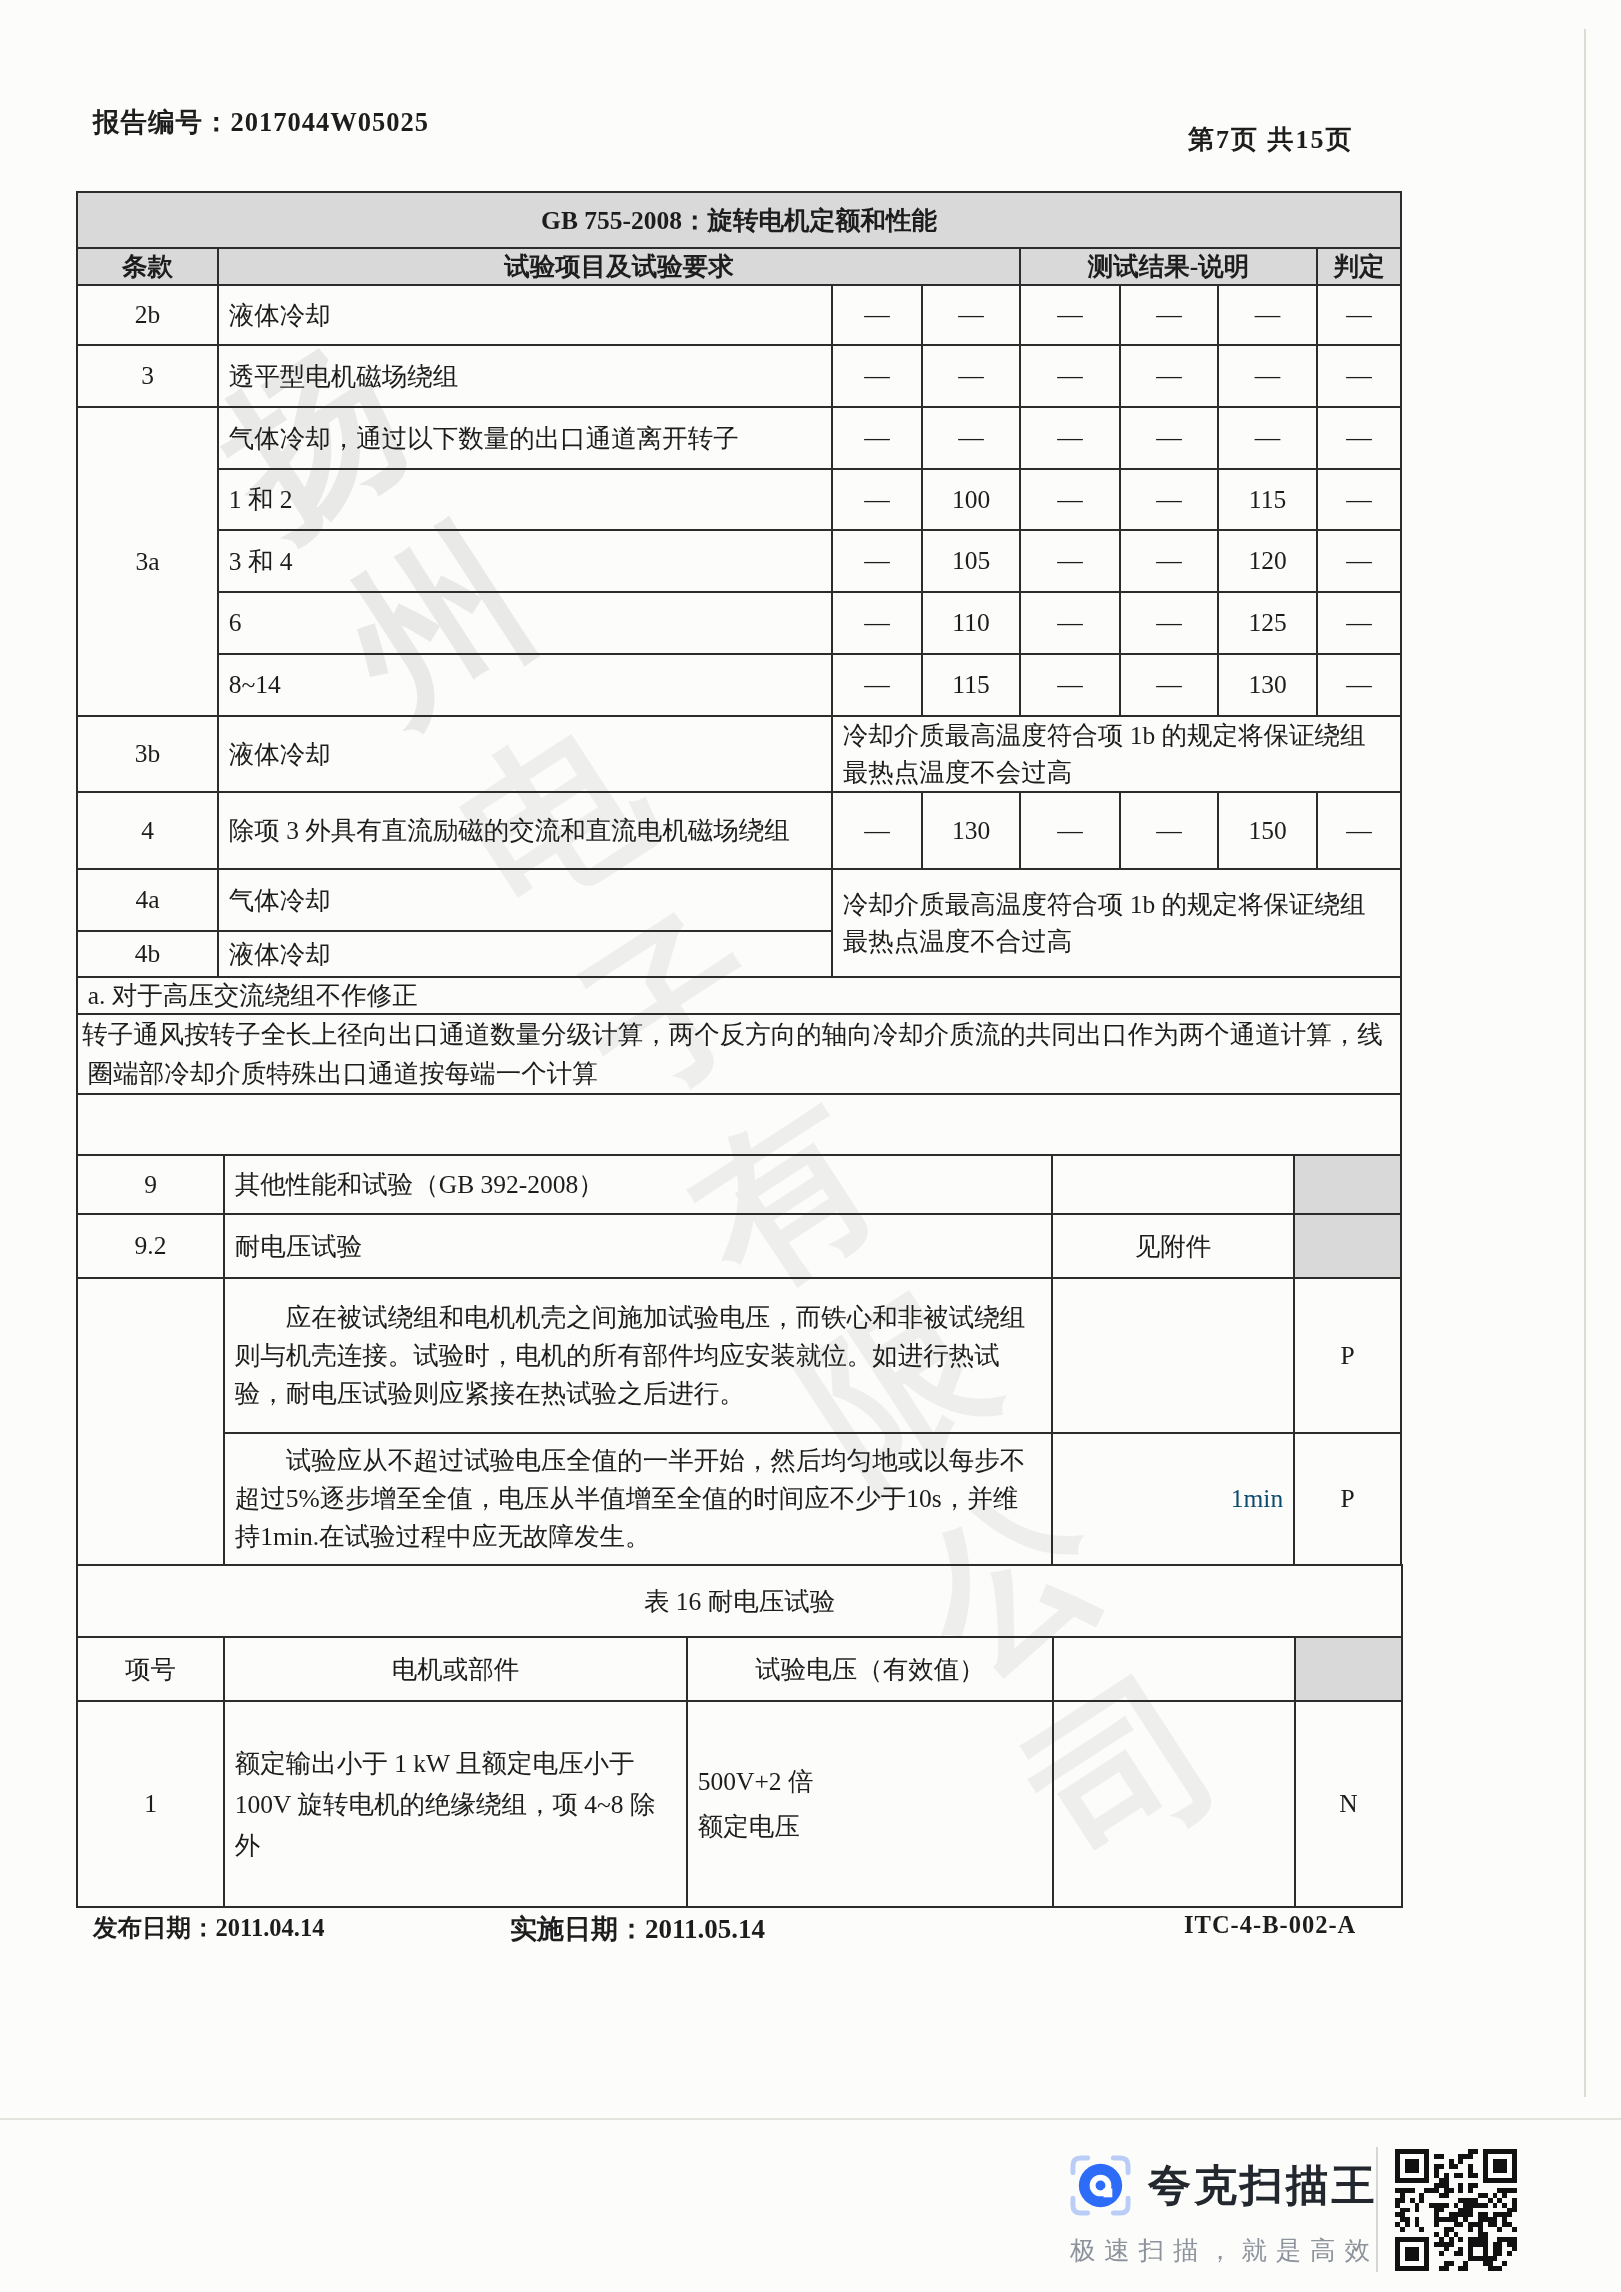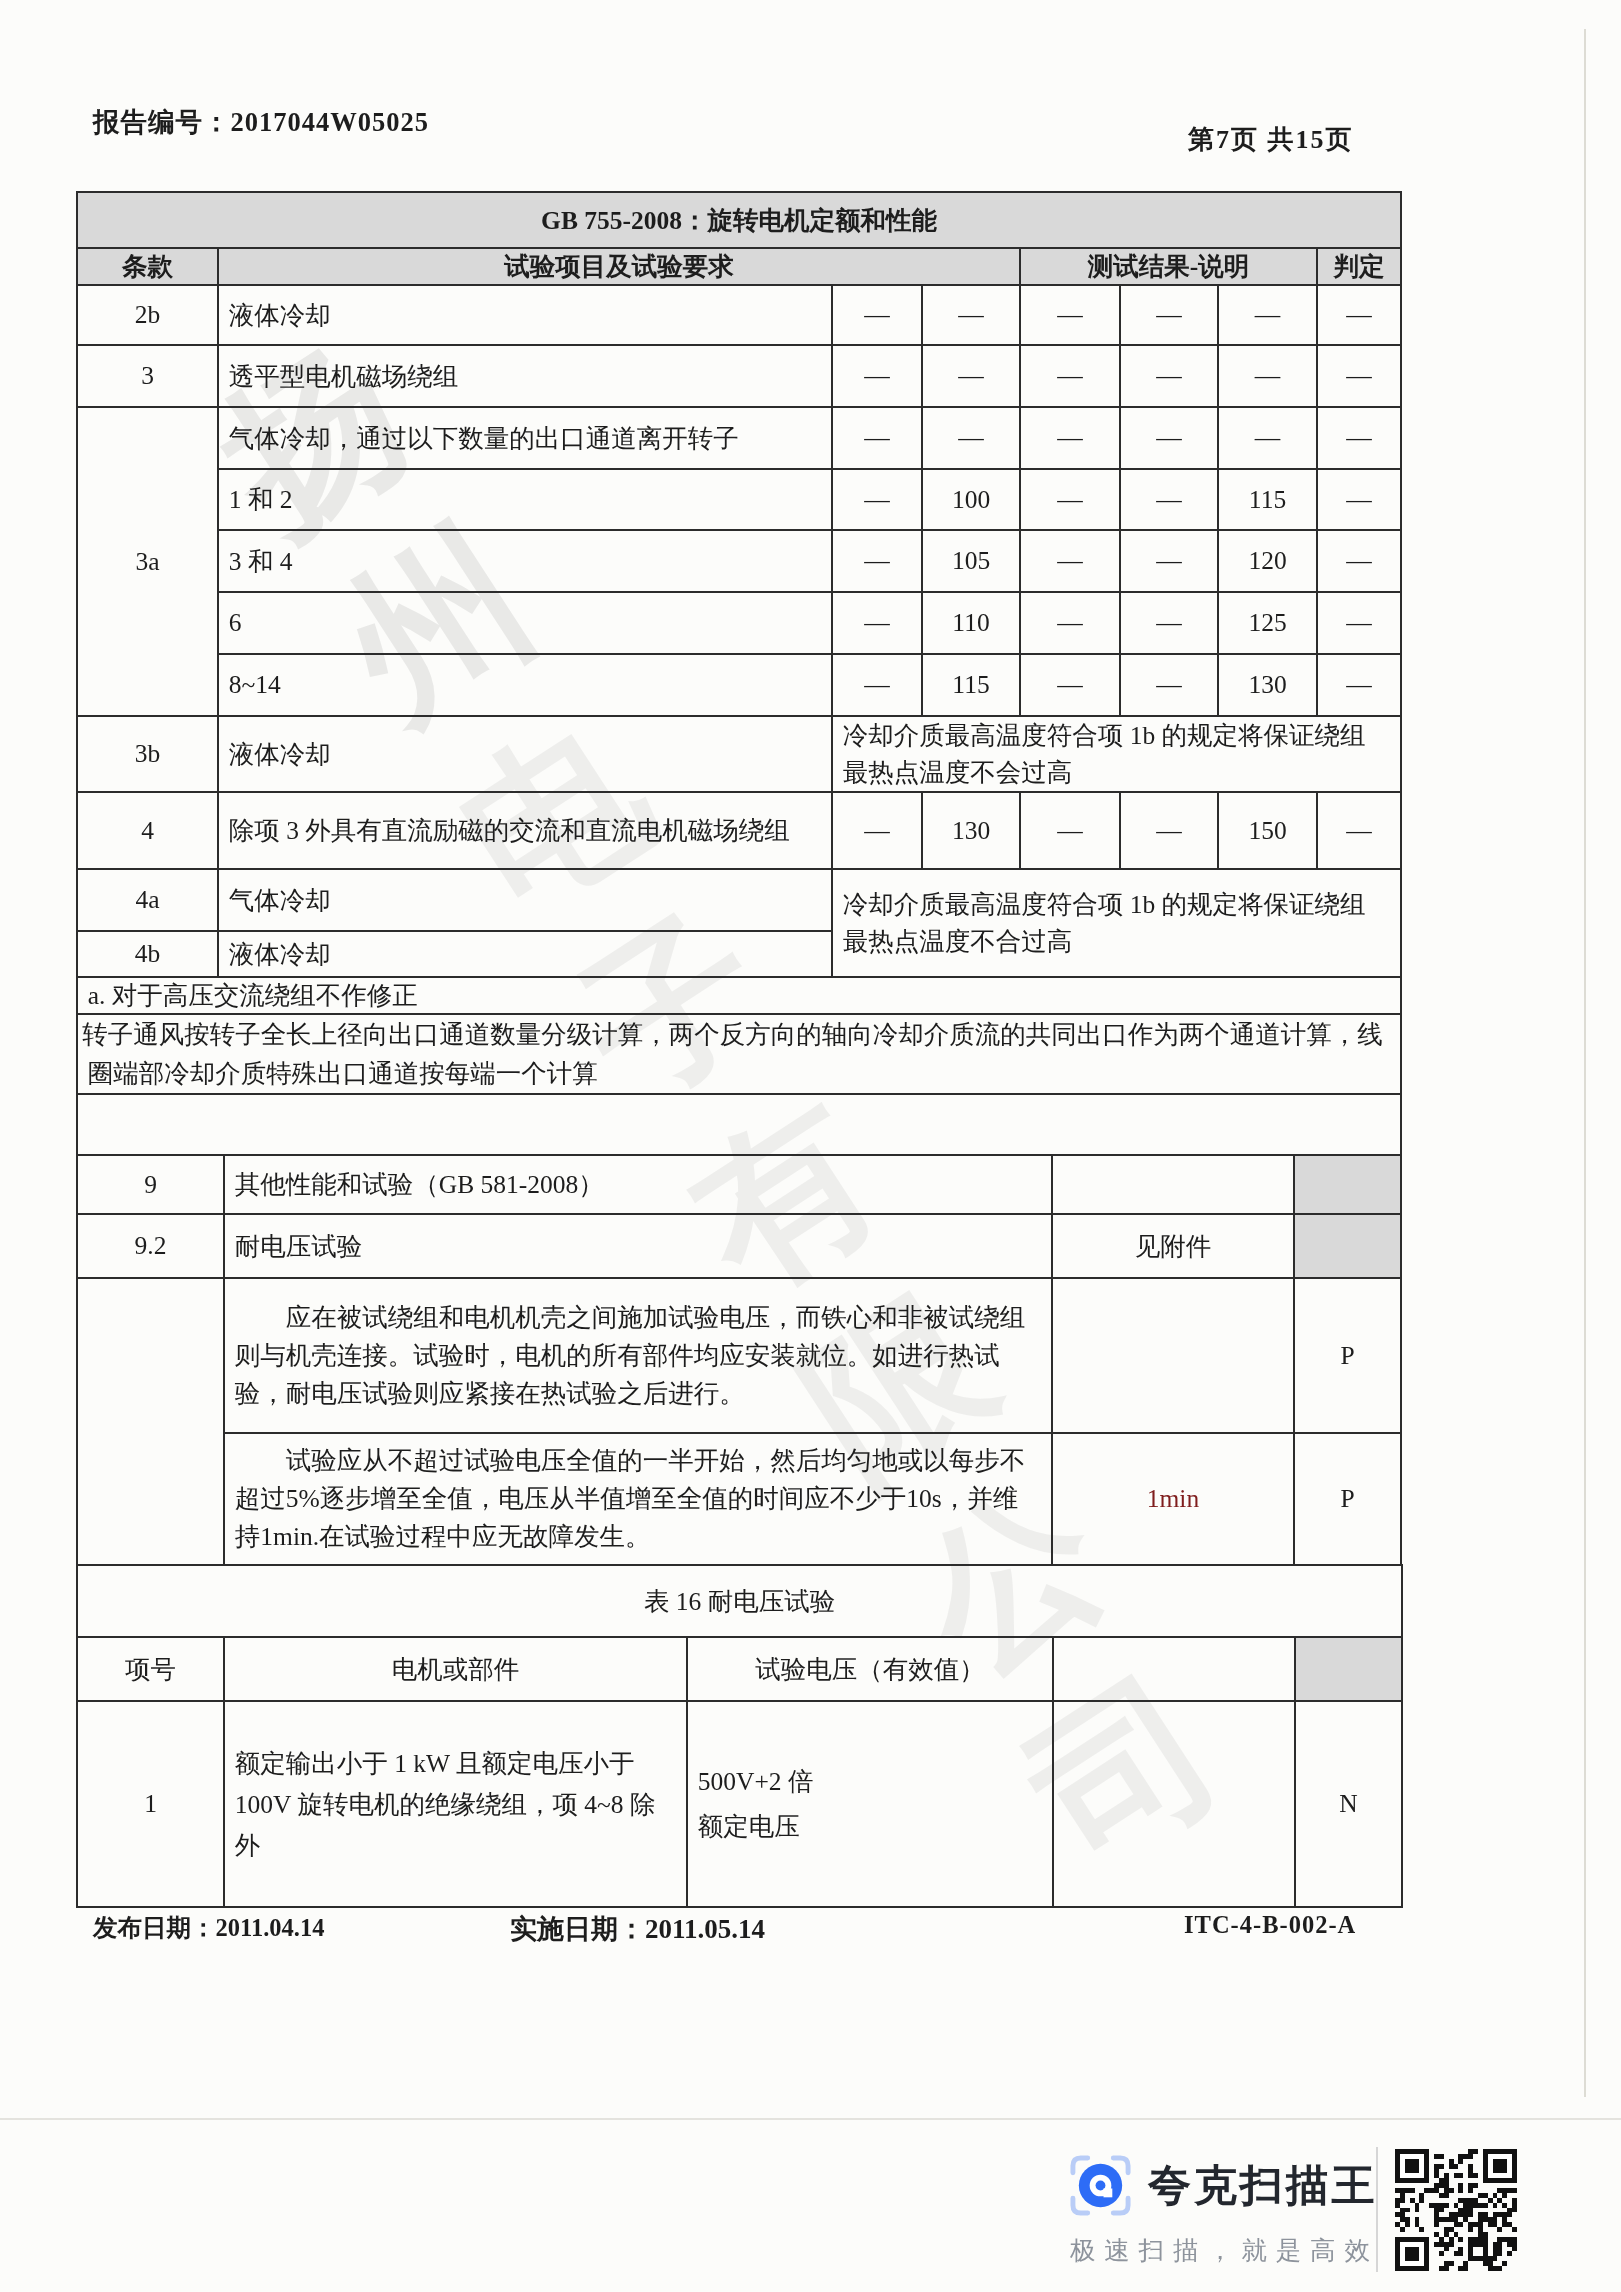--- a/index.html
+++ b/index.html
@@ -34,21 +34,21 @@
   .bold{font-weight:bold;}
   .ctr{text-align:center;}
   .item{padding-left:13.7px;}
   .lh{line-height:41px;}
   .ind{padding-left:71px;}
   .note{padding:3.9px 13.7px;line-height:37px;}
   .fn{padding-left:7.8px;}
   .fnb{padding:5.9px 7.8px 5.9px 41px;text-indent:-31px;line-height:39px;}
   .para{padding:7.8px 13.7px;line-height:38px;text-indent:2em;font-size:26.5px;}
   .topal{vertical-align:top;padding-top:9.8px;}
-  .result-dim{color:#7f1d1d;}
+  .result-dim{color:#0c4a6e;text-align:right;}
   .volt div{margin:9.8px 0;}
   
   .f-pub{left:93px;top:1911px;font-size:24.5px;font-weight:bold;}
   .f-imp{left:510px;top:1911px;font-size:27px;font-weight:bold;}
   .f-code{left:1184px;top:1911px;font-size:24.5px;font-weight:bold;letter-spacing:1px;}
   
   .ad{position:absolute;left:1068px;top:2147px;width:529px;height:132px;
       font-family:"Liberation Sans","DejaVu Sans",sans-serif;text-align:right;}
   .ad-logo{position:absolute;left:0;top:5.9px;width:65px;height:65px;}
   .ad-name{position:absolute;left:80px;top:9.8px;font-size:43px;font-weight:bold;color:#23272e;letter-spacing:2.9px;}
@@ -204,21 +204,21 @@
     <table class="t">
       <colgroup>
         <col style="width:147px">
           <col style="width:828px">
           <col style="width:242px">
           <col style="width:107px">
       </colgroup>
       <tbody>
           <tr style="height:59px">
         <td class="ctr">9</td>
-        <td class="ind">其他性能和试验（GB 581-2008）</td>
+        <td class="ind">其他性能和试验（GB 392-2008）</td>
         <td></td>
         <td class="gray"></td>
       </tr>
       <tr style="height:64px">
         <td class="ctr">9.2</td>
         <td class="ind">耐电压试验</td>
         <td class="ctr">见附件</td>
         <td class="gray"></td>
       </tr>
       <tr style="height:155px">

